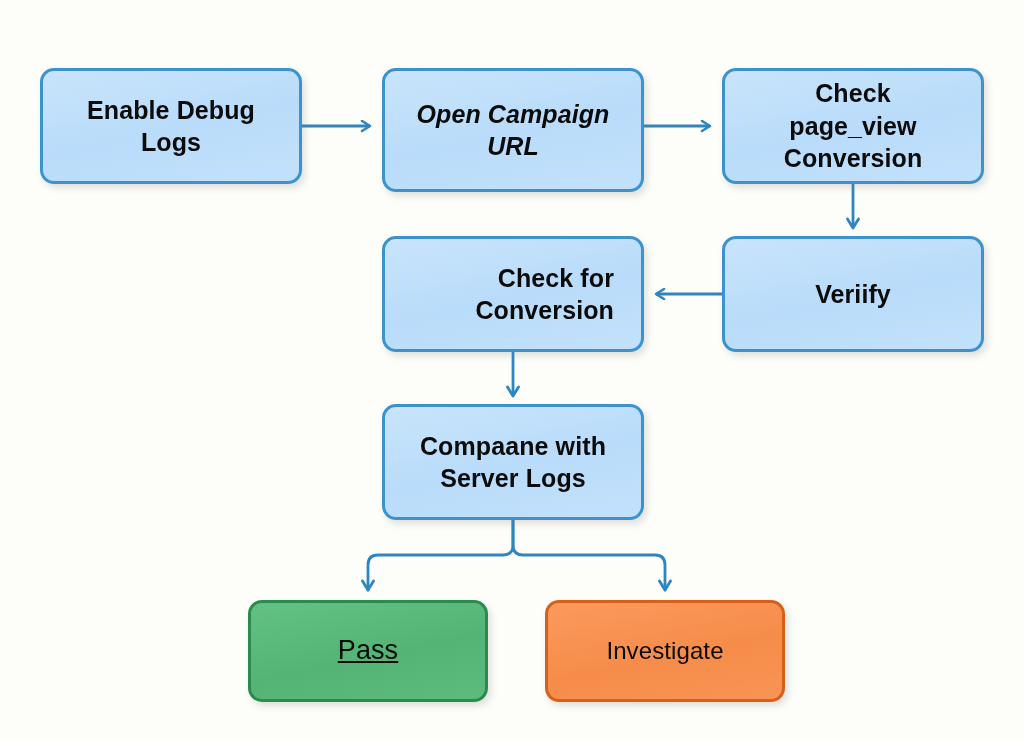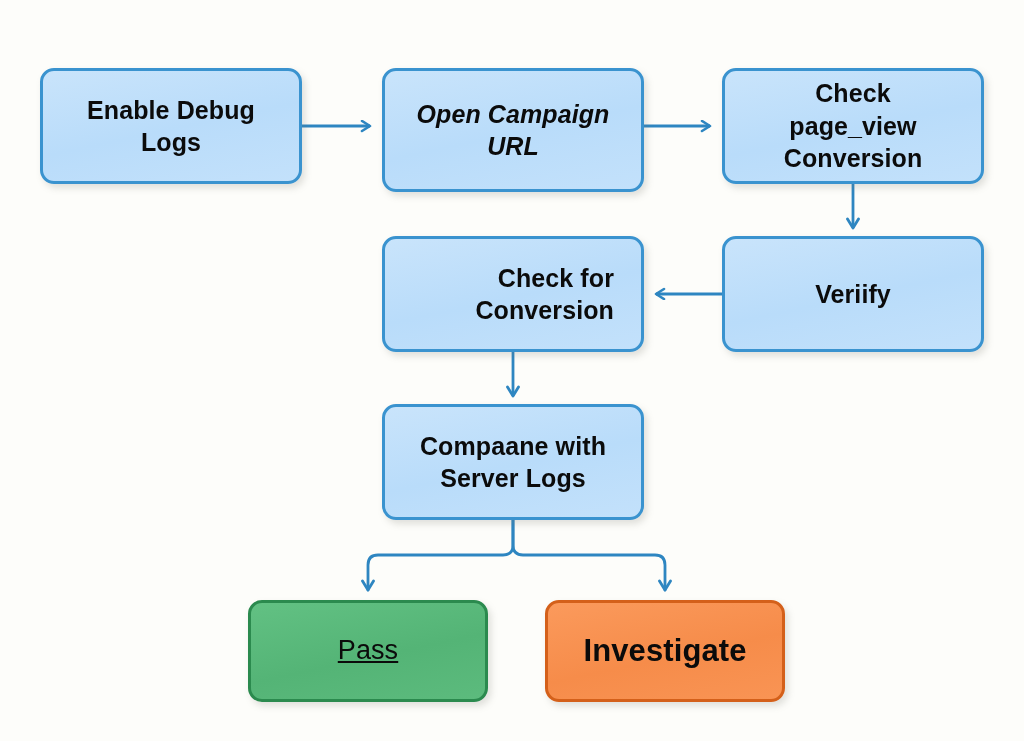--- a/index.html
+++ b/index.html
@@ -56,22 +56,22 @@
   }
   .node.green {
     background: linear-gradient(168deg, #62c183 0%, #54b476 55%, #5cbb7d 100%);
     border-color: #2b8a4e;
     font-weight: normal;
     font-size: 27px;
   }
   .node.orange {
     background: linear-gradient(168deg, #fb9a5c 0%, #f68c4a 55%, #f99454 100%);
     border-color: #d4601a;
-    font-weight: bold;
-    font-size: 31px;
+    font-weight: normal;
+    font-size: 24px;
     text-align: center;
   }
 </style>
 </head>
 <body>
 
 <div id="canvas">
 
   <svg id="edges" viewBox="0 0 1024 741" xmlns="http://www.w3.org/2000/svg">
     <defs>

